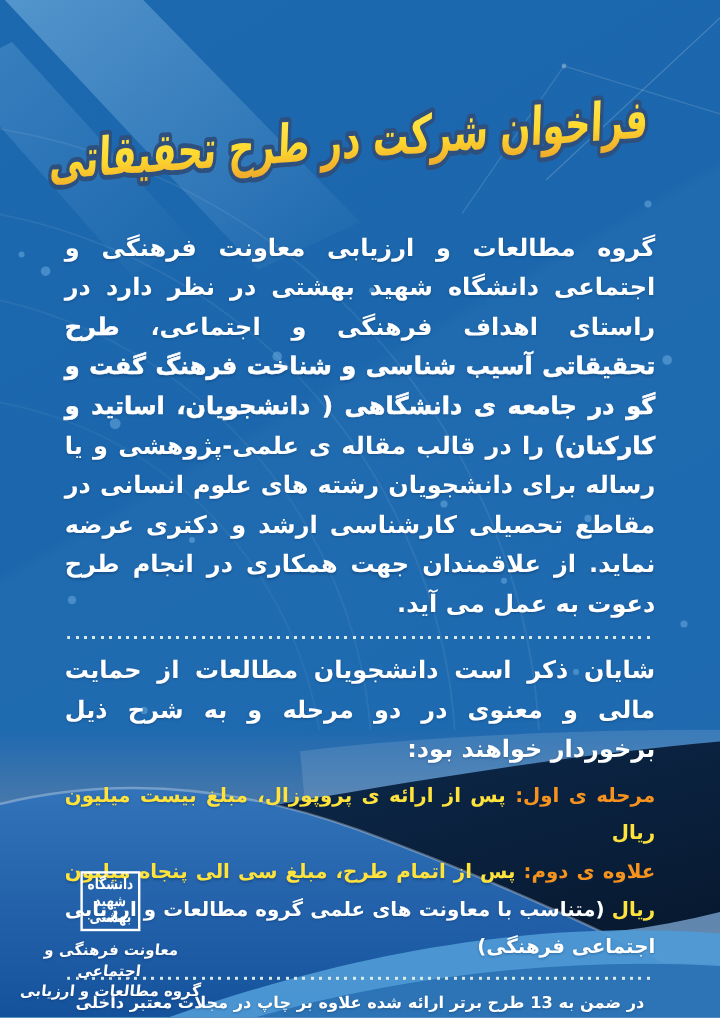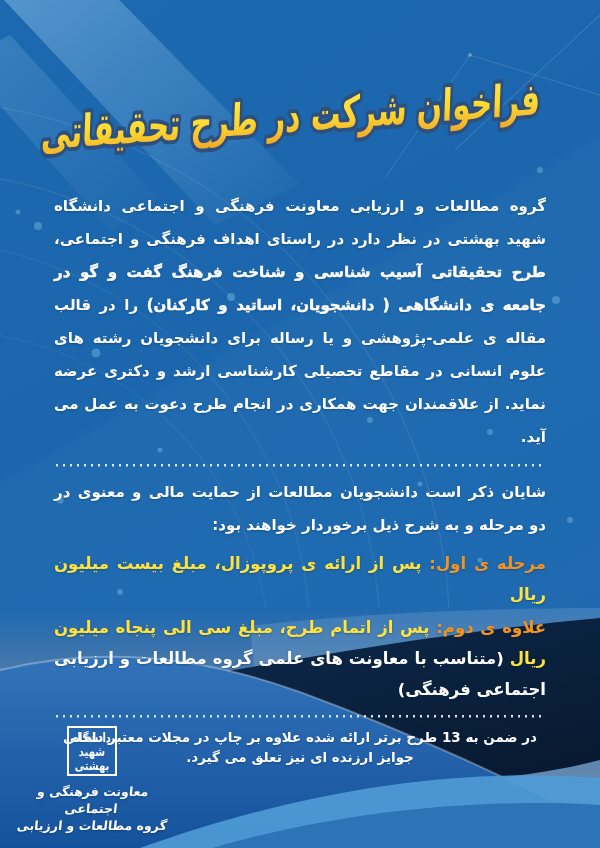--- a/index.html
+++ b/index.html
@@ -21,21 +21,21 @@
     display:flex;align-items:center;justify-content:center;
   }
   .title-wrap svg{overflow:visible;}
 
   
   .content{
     position:absolute;top:190px;right:54px;left:54px;
     direction:rtl;color:#ffffff;
   }
   .para{
-    font-size:15px;line-height:33px;font-weight:bold;
+    font-size:20px;line-height:33px;font-weight:bold;
     text-align:justify;margin:0;
     text-shadow:0 1px 2px rgba(10,40,80,.35);
   }
   .para .em{letter-spacing:.2px;-webkit-text-stroke:.45px #ffffff;}
   .divider{
     height:3px;margin:10px 2px 9px 2px;
     background-image:repeating-linear-gradient(90deg,rgba(226,240,230,.95) 0 2.5px,transparent 2.5px 7px);
     background-position:center;background-size:100% 2.5px;background-repeat:no-repeat;
   }
   .support{margin:0 0 6px 0;}

